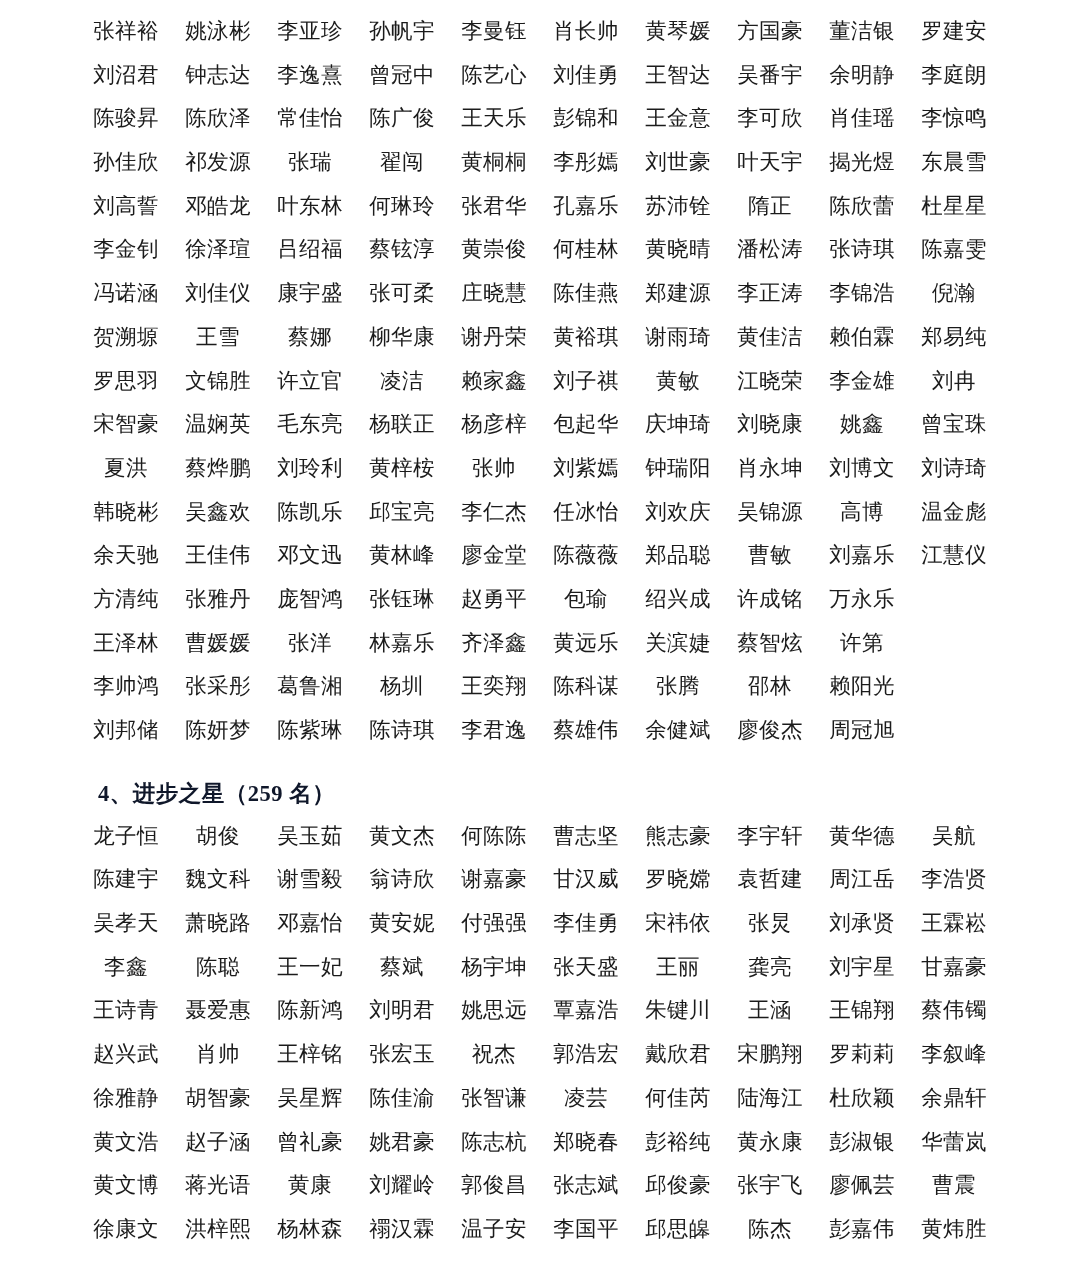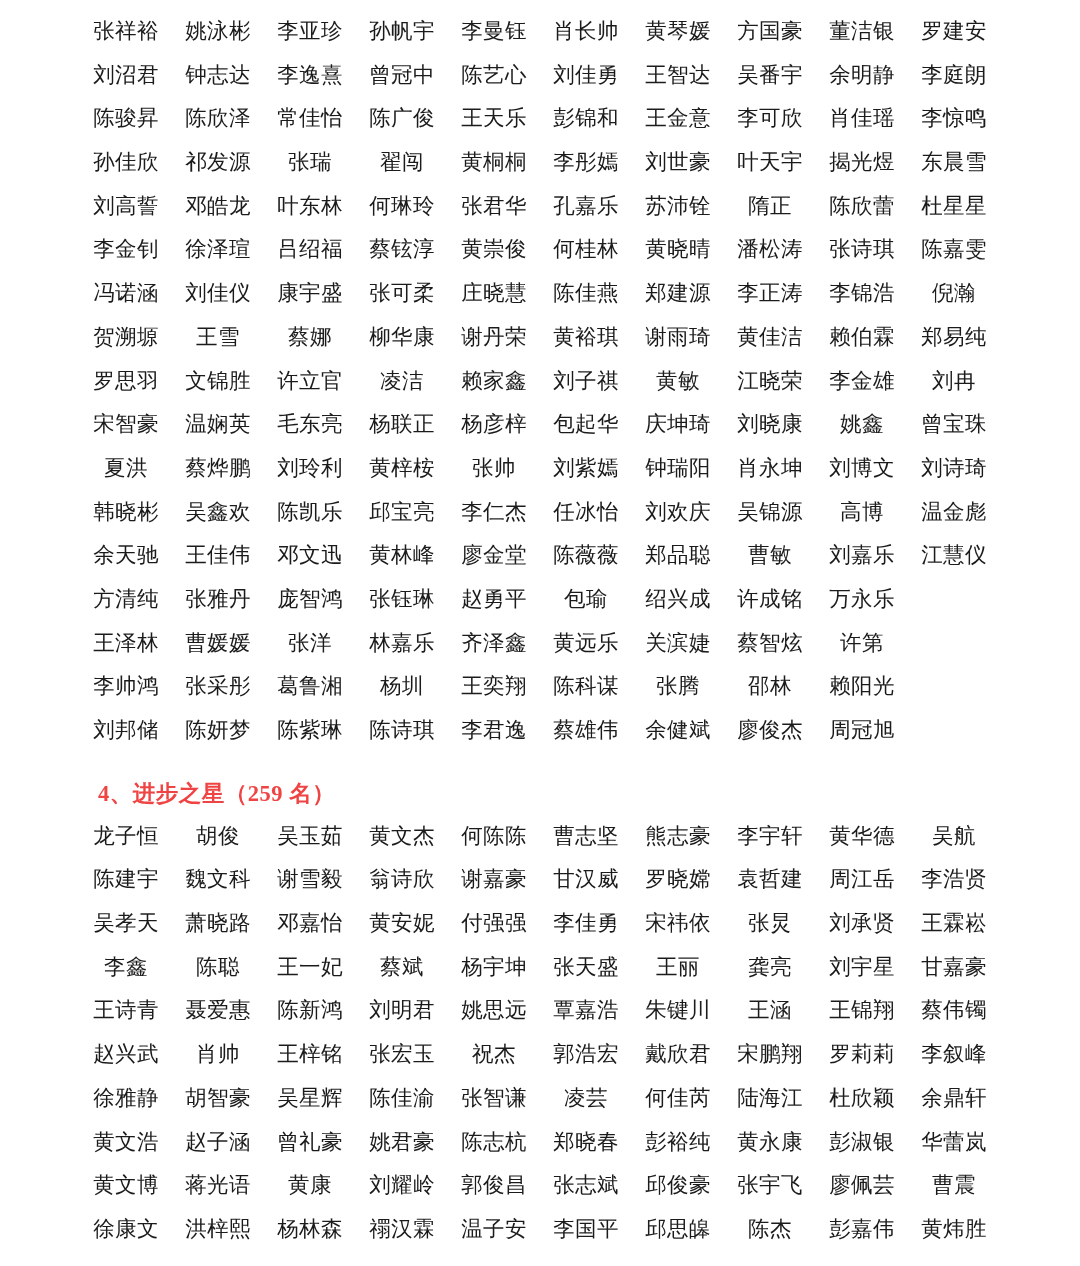--- a/index.html
+++ b/index.html
@@ -37,21 +37,21 @@
     color: #1b1b1b;
     white-space: nowrap;
     font-family: "Liberation Serif", "DejaVu Serif", serif;
   }
   .name-cell.empty {
     color: transparent;
   }
   .section-heading {
     font-size: 22.5px;
     font-weight: bold;
-    color: #ef4444;
+    color: #0f172a;
     letter-spacing: 0.5px;
     padding-left: 18px;
     margin: 0;
     height: 52px;
     line-height: 62px;
     font-family: "Liberation Serif", "DejaVu Serif", serif;
   }
   .block-top {
     padding-top: 10px;
   }

